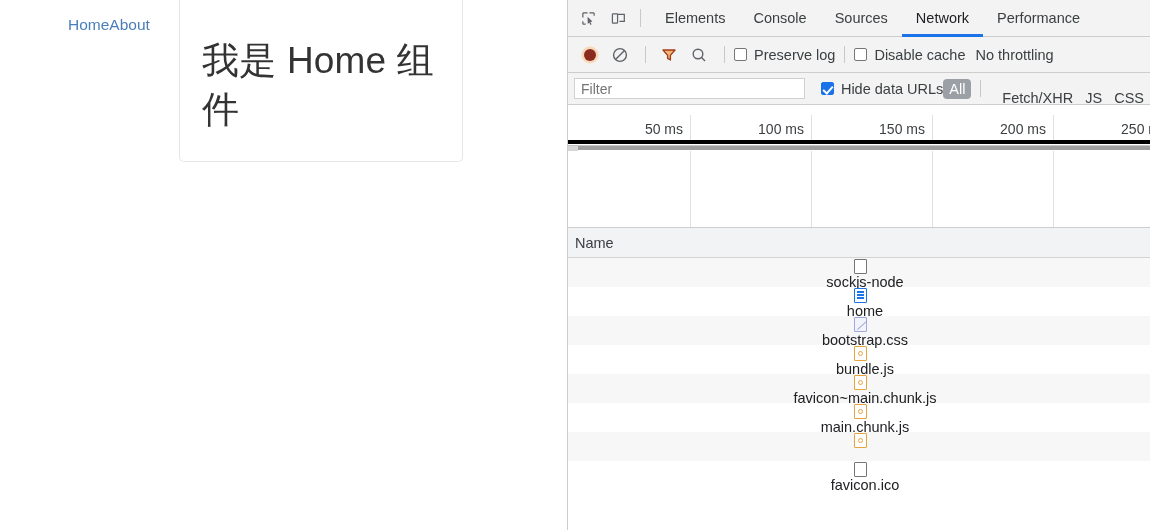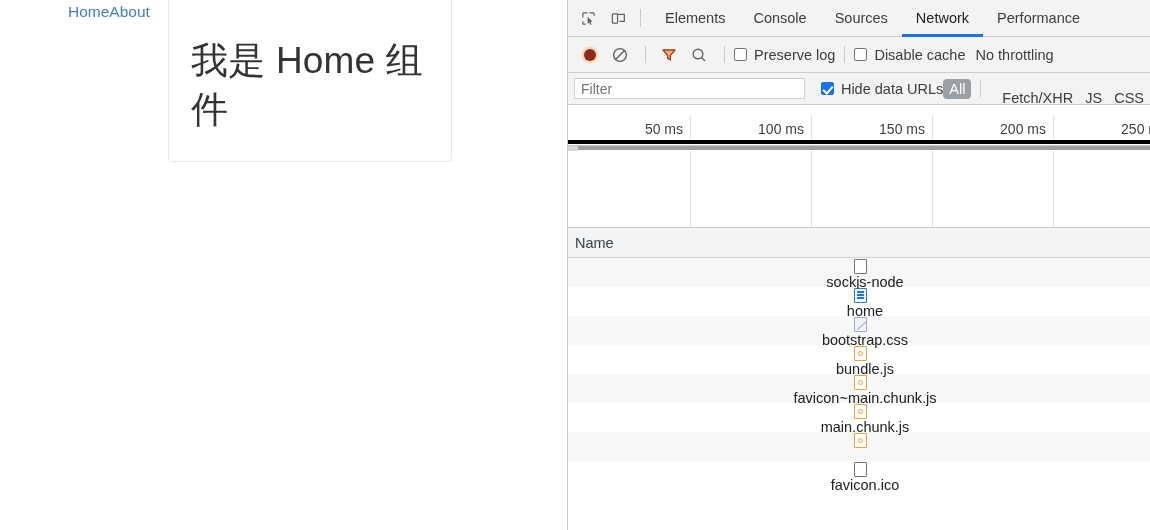--- a/index.html
+++ b/index.html
@@ -25,33 +25,33 @@
     width: 567px;
     height: 530px;
     background: #ffffff;
     overflow: hidden;
     flex: 0 0 567px;
   }
 
   .nav {
     position: absolute;
     left: 68px;
-    top: 2px;
+    top: 15px;
     font-size: 15.5px;
     line-height: 20px;
     white-space: nowrap;
   }
   .nav a {
     color: #4a7ebb;
     text-decoration: none;
   }
 
   .card {
     position: absolute;
-    left: 168px;
+    left: 179px;
     top: 0px;
     width: 284px;
     height: 162px;
     background: #ffffff;
     border: 1px solid #e6e6e6;
     border-top: none;
     border-radius: 0 0 5px 5px;
   }
 
   .card-title {

